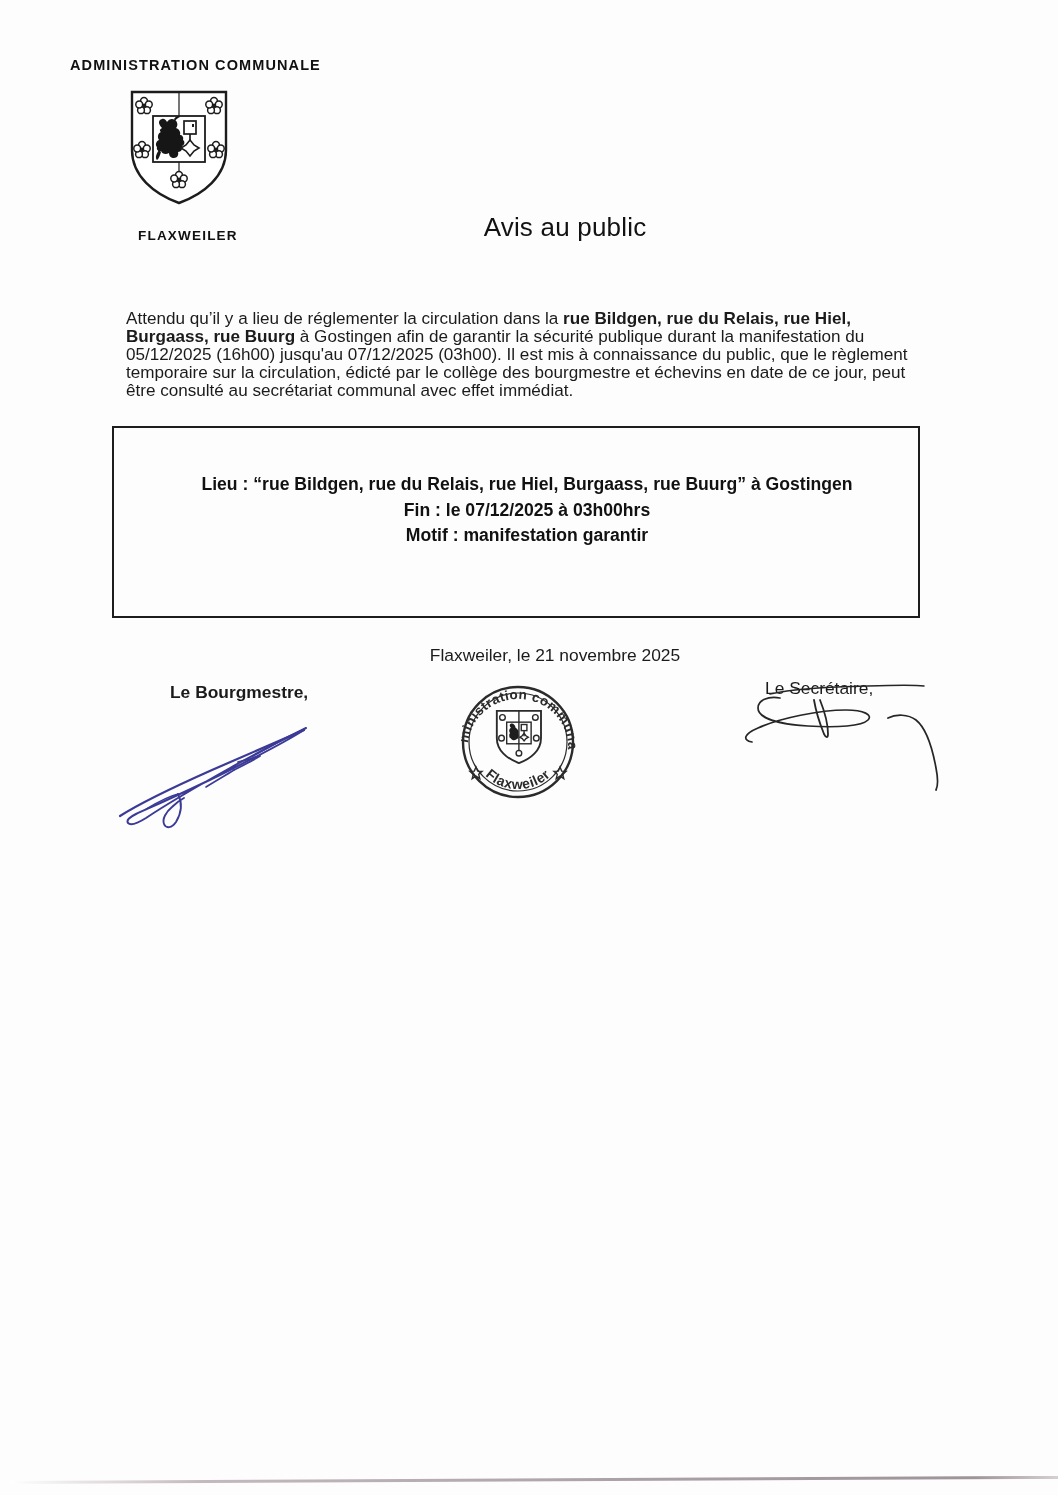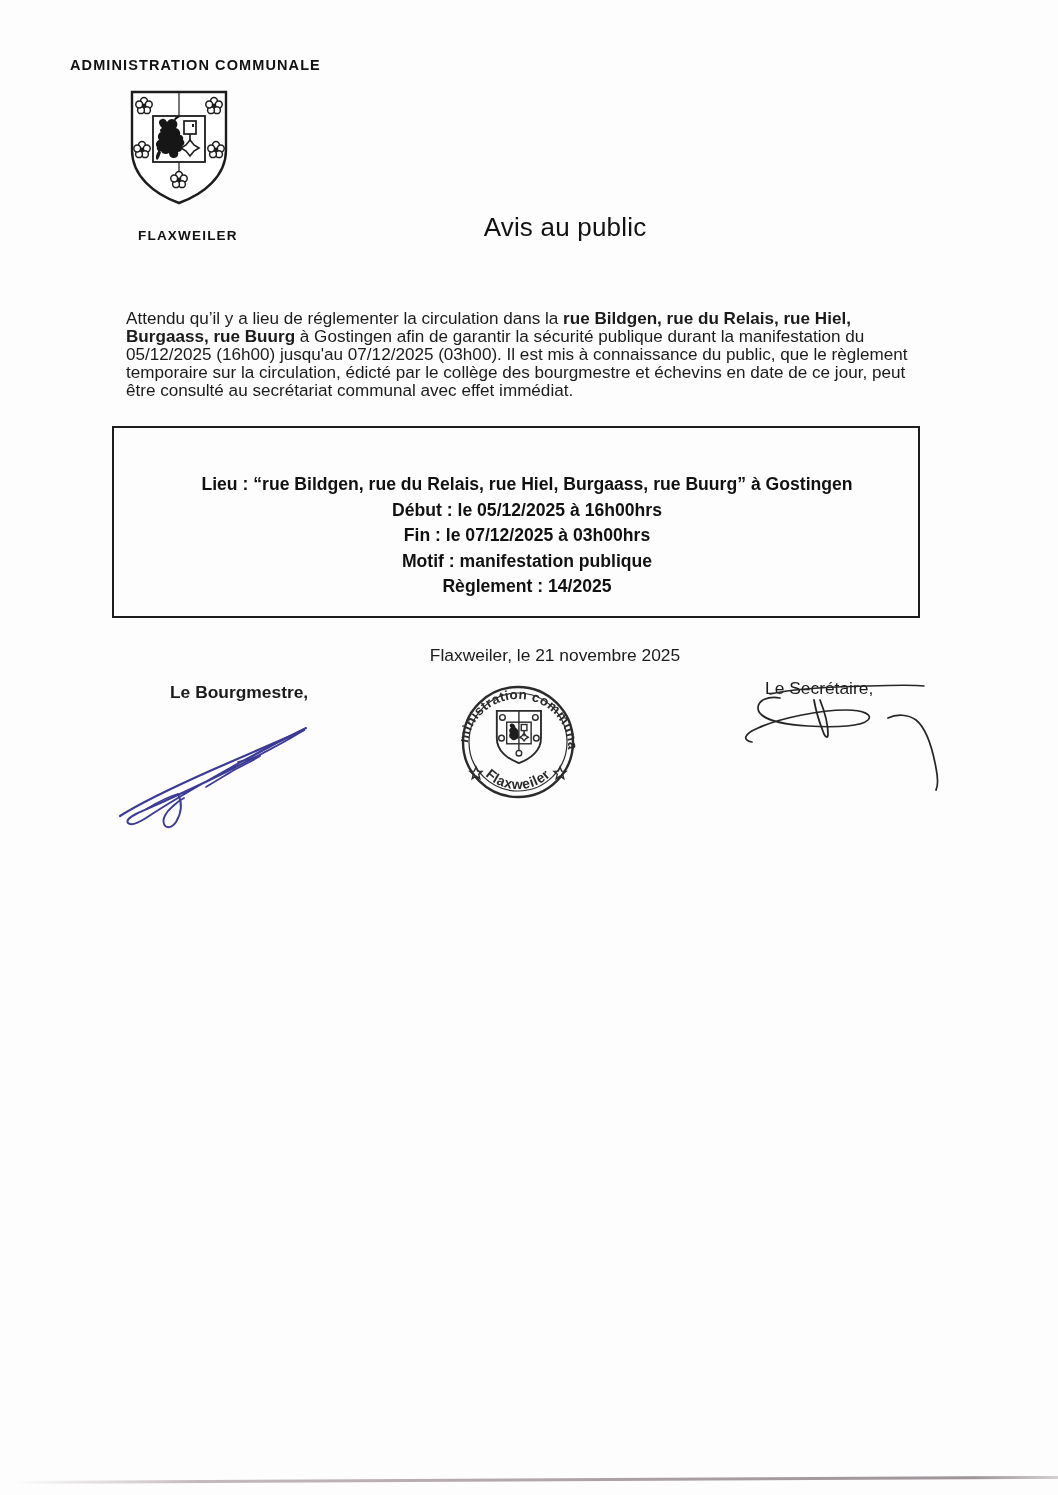--- a/index.html
+++ b/index.html
@@ -254,24 +254,22 @@
 
   <div id="municipality-name">FLAXWEILER</div>
 
   <div id="doc-title">Avis au public</div>
 
   <div id="body-paragraph"><span>Attendu qu’il  y a lieu de réglementer la circulation dans la </span><b>rue Bildgen, rue du Relais, rue Hiel, Burgaass, rue Buurg</b><span> à Gostingen afin de garantir la sécurité publique durant la manifestation du 05/12/2025 (16h00) jusqu'au 07/12/2025 (03h00). Il est mis à connaissance du public, que le règlement temporaire sur la circulation, édicté par le collège des bourgmestre et échevins en date de ce jour, peut être consulté au secrétariat communal avec effet immédiat.</span></div>
 
   <div id="details-box">
     <div id="details-list">
         <div class="detail-line">Lieu : “rue Bildgen, rue du Relais, rue Hiel, Burgaass, rue Buurg” à Gostingen</div>
-        <div class="detail-line">Début : le 05/12/2025 à 16h00hrs</div>
         <div class="detail-line">Fin : le 07/12/2025 à 03h00hrs</div>
-        <div class="detail-line">Motif : manifestation publique</div>
-        <div class="detail-line">Règlement : 14/2025</div>
+        <div class="detail-line">Motif : manifestation garantir</div>
       </div>
   </div>
 
   <div id="place-date">Flaxweiler, le 21 novembre 2025</div>
 
   <div id="mayor-label">Le Bourgmestre,</div>
   <div id="mayor-signature">
     <svg viewBox="0 0 230 140" xmlns="http://www.w3.org/2000/svg">
       <g fill="none" stroke="#3b3a97" stroke-linecap="round" stroke-linejoin="round">
         <path d="M2 126 C24 112 58 96 94 80 C126 66 158 52 186 40" stroke-width="2.2"></path>

